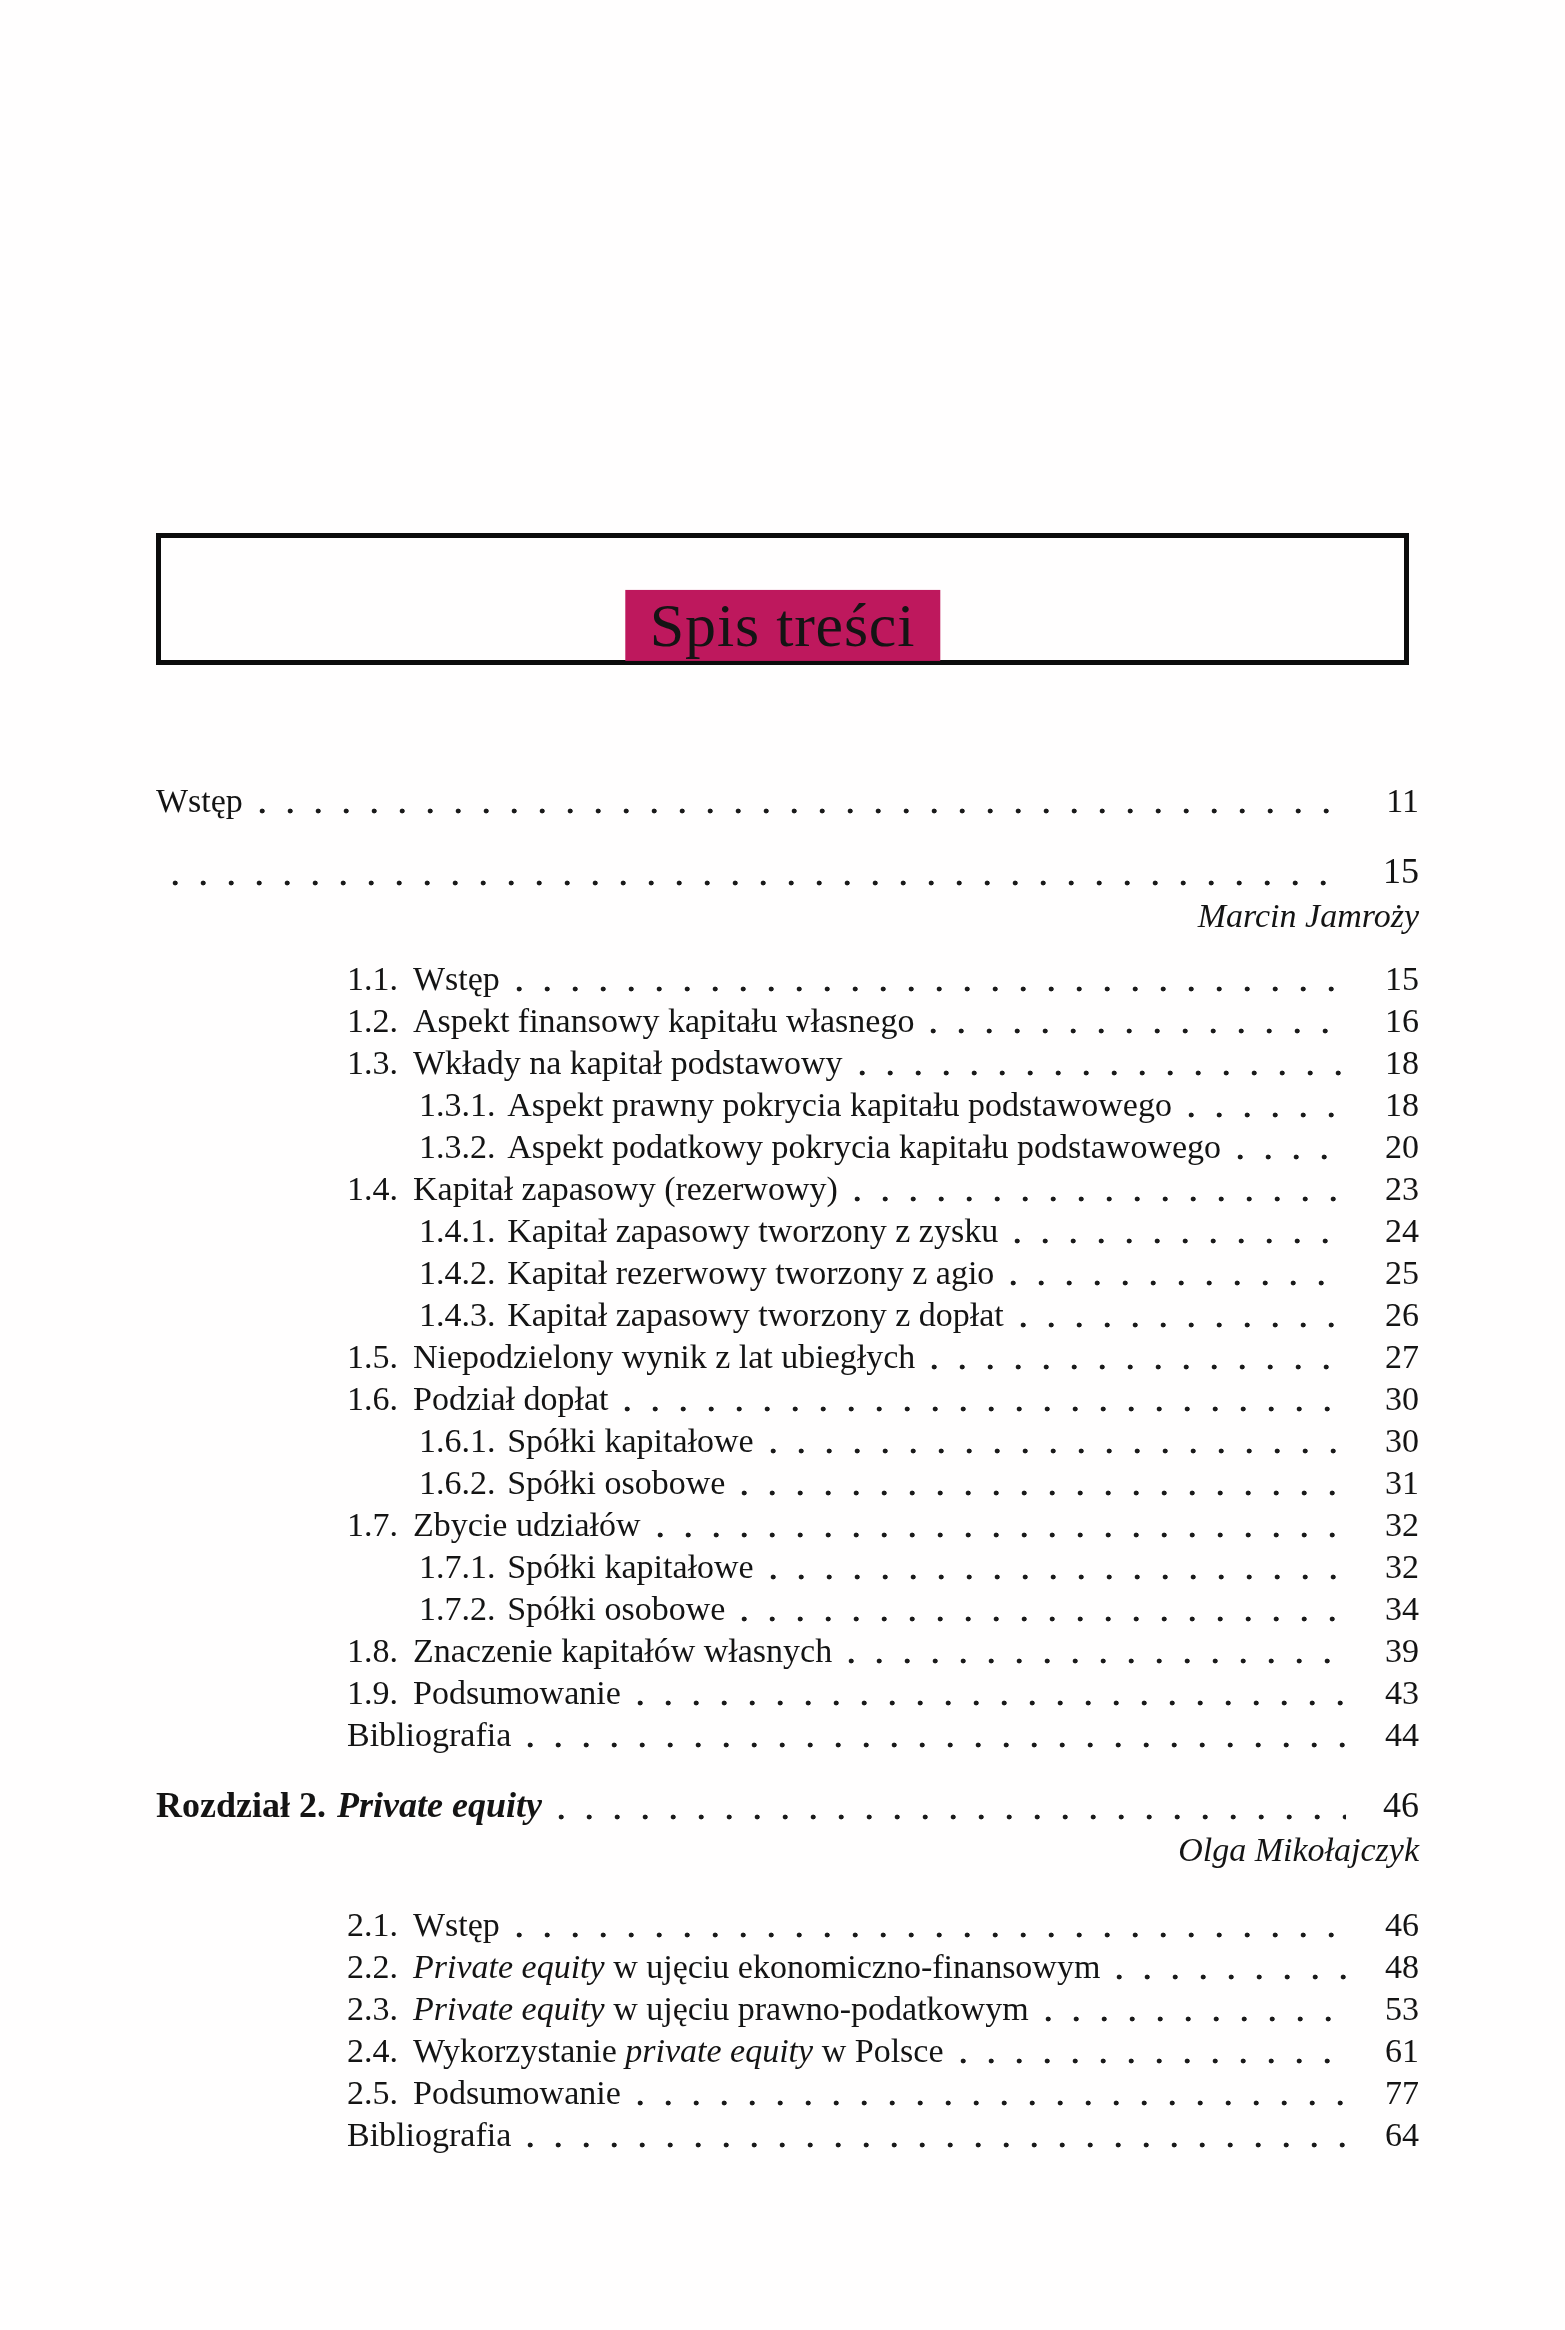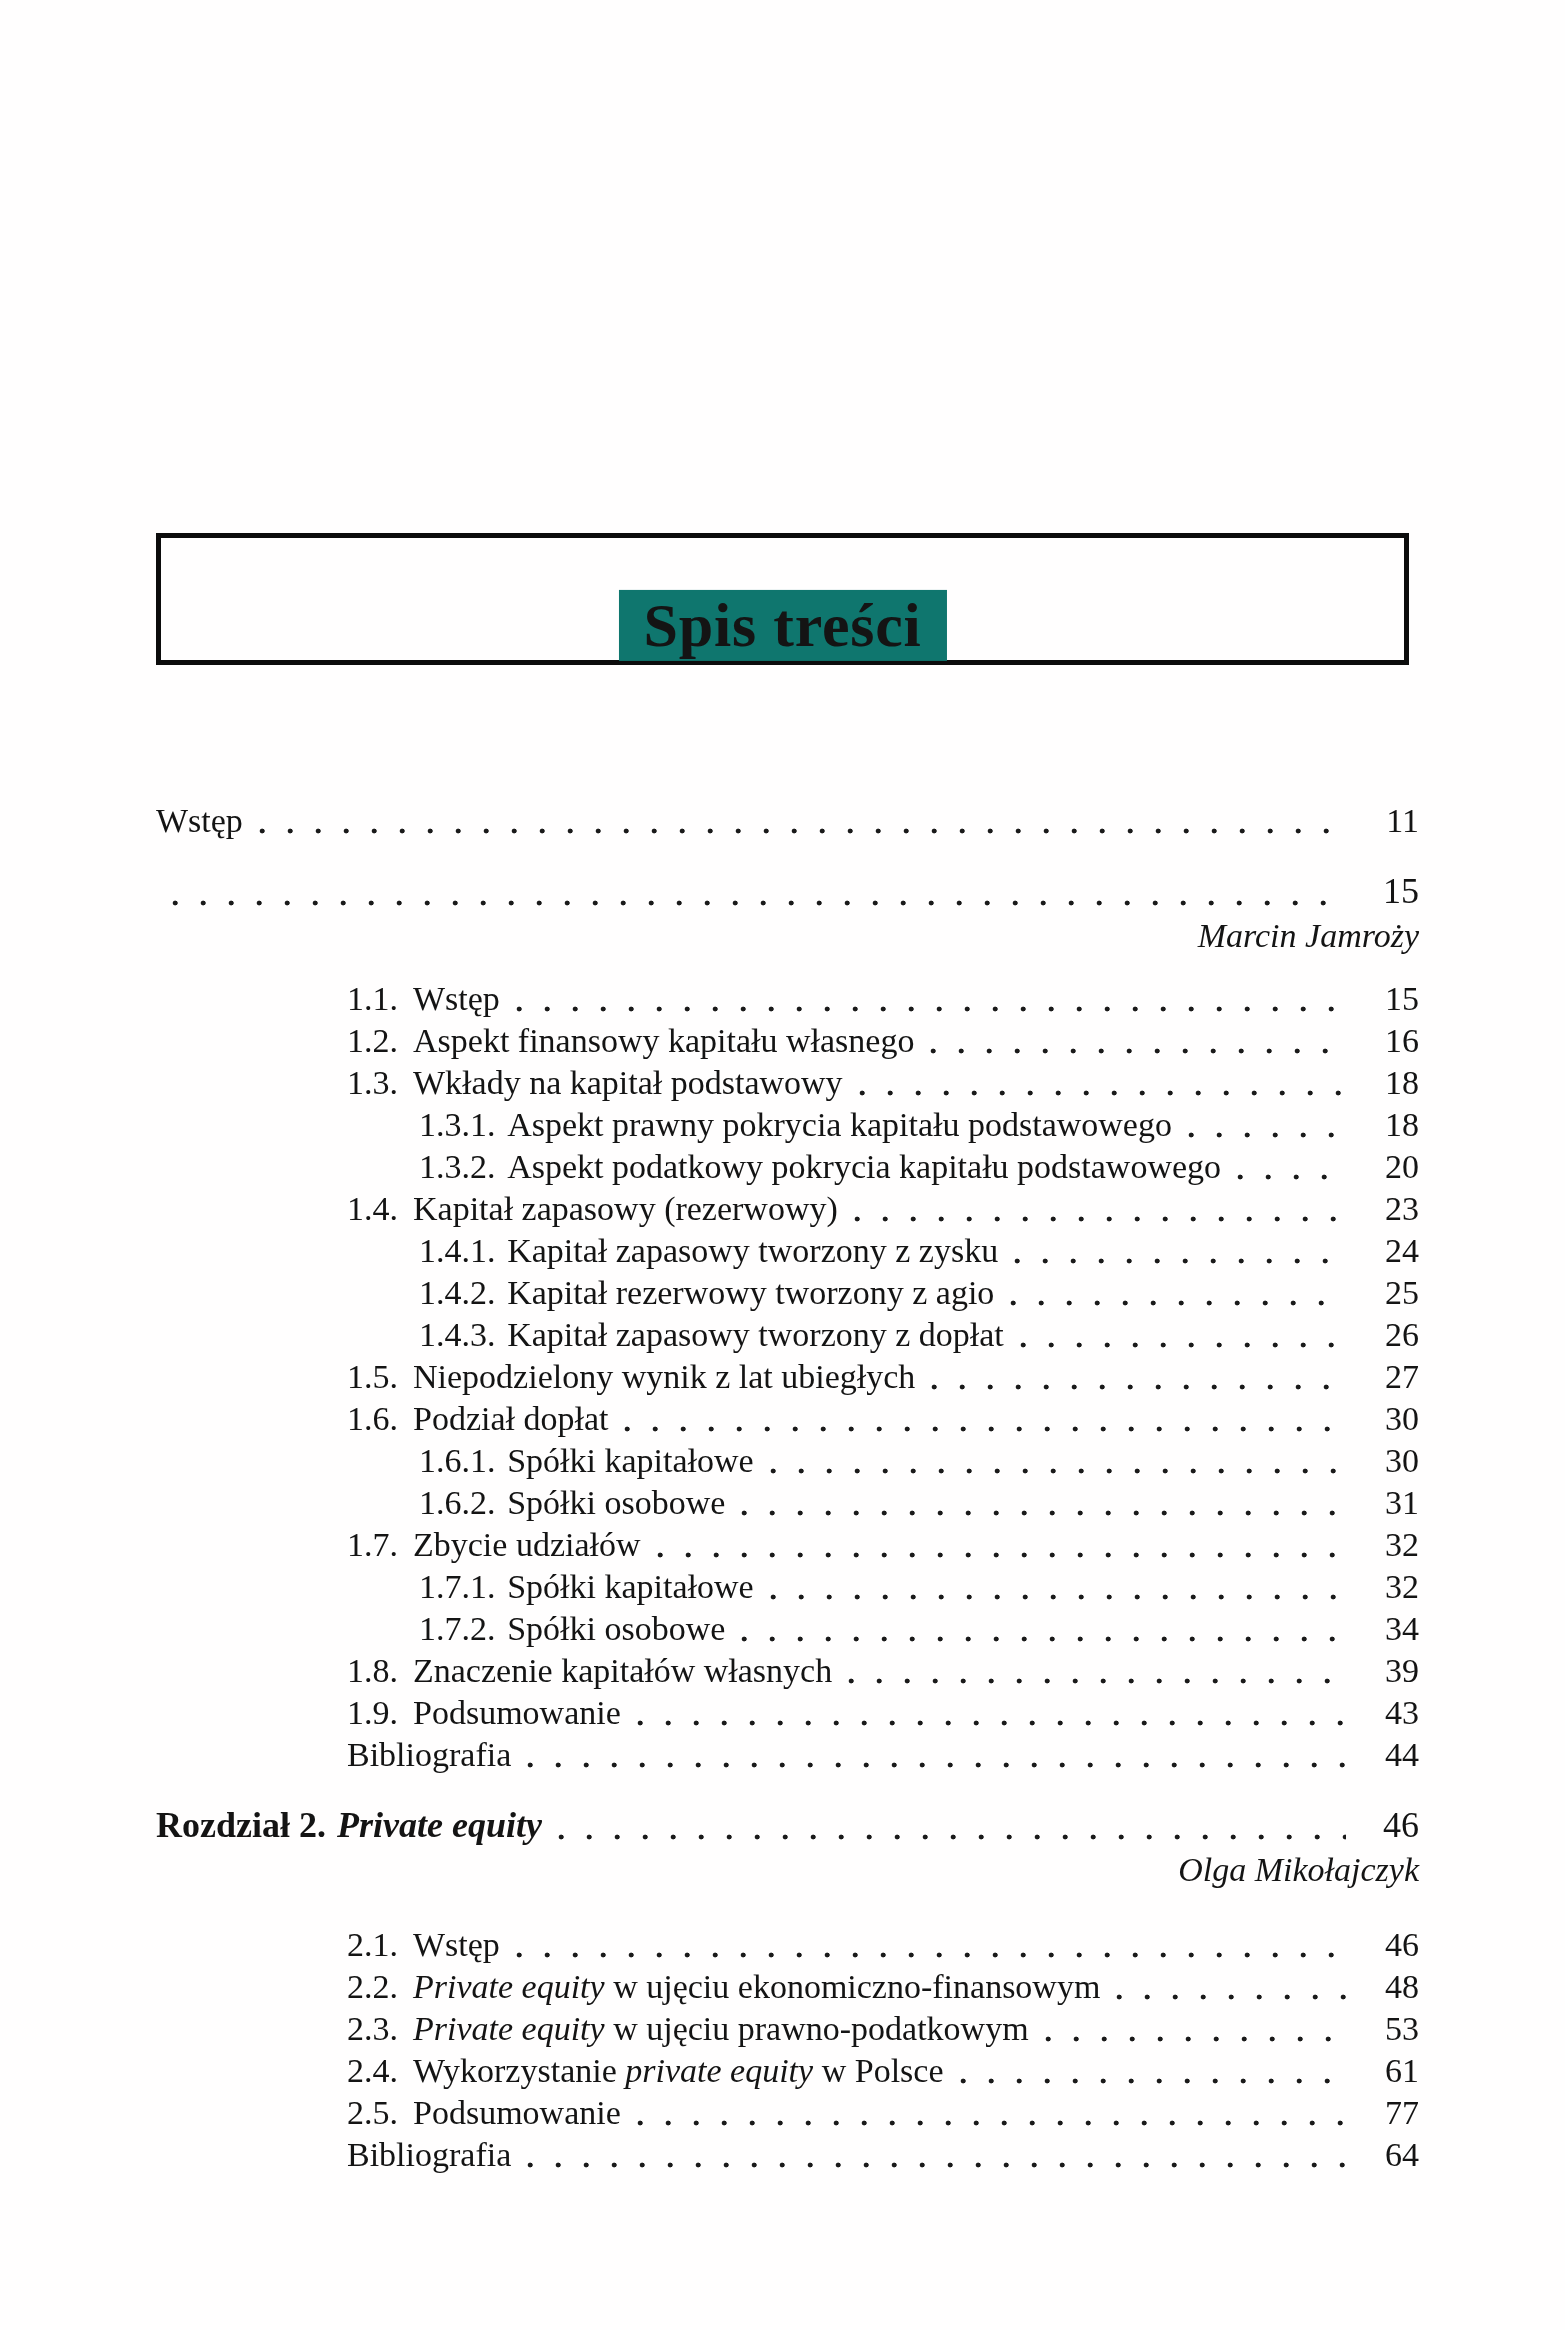--- a/index.html
+++ b/index.html
@@ -17,32 +17,32 @@
   .title-box {
     position: absolute;
     left: 156px; top: 533px;
     width: 1243px; height: 122px;
     border: 5.9px solid #0c0c0c;
   }
   .title {
     position: absolute;
     left: 50%; bottom: -5.9px;
     transform: translate(-50%, 52%);
-    background: #0f766e;
+    background: #be185d;
     padding: 0 25px;
     font-size: 62px;
-    font-weight: 700;
+    font-weight: 400;
     white-space: nowrap;
     letter-spacing: 0.8px;
   }
 
   
   .toc {
     position: absolute;
-    left: 156px; top: 800px;
+    left: 156px; top: 780px;
     width: 1263px;
   }
   .row {
     display: flex;
     align-items: baseline;
     height: 42px;
     line-height: 42px;
     font-size: 34px;
   }
   .lbl { white-space: nowrap; flex: 0 0 auto; }

